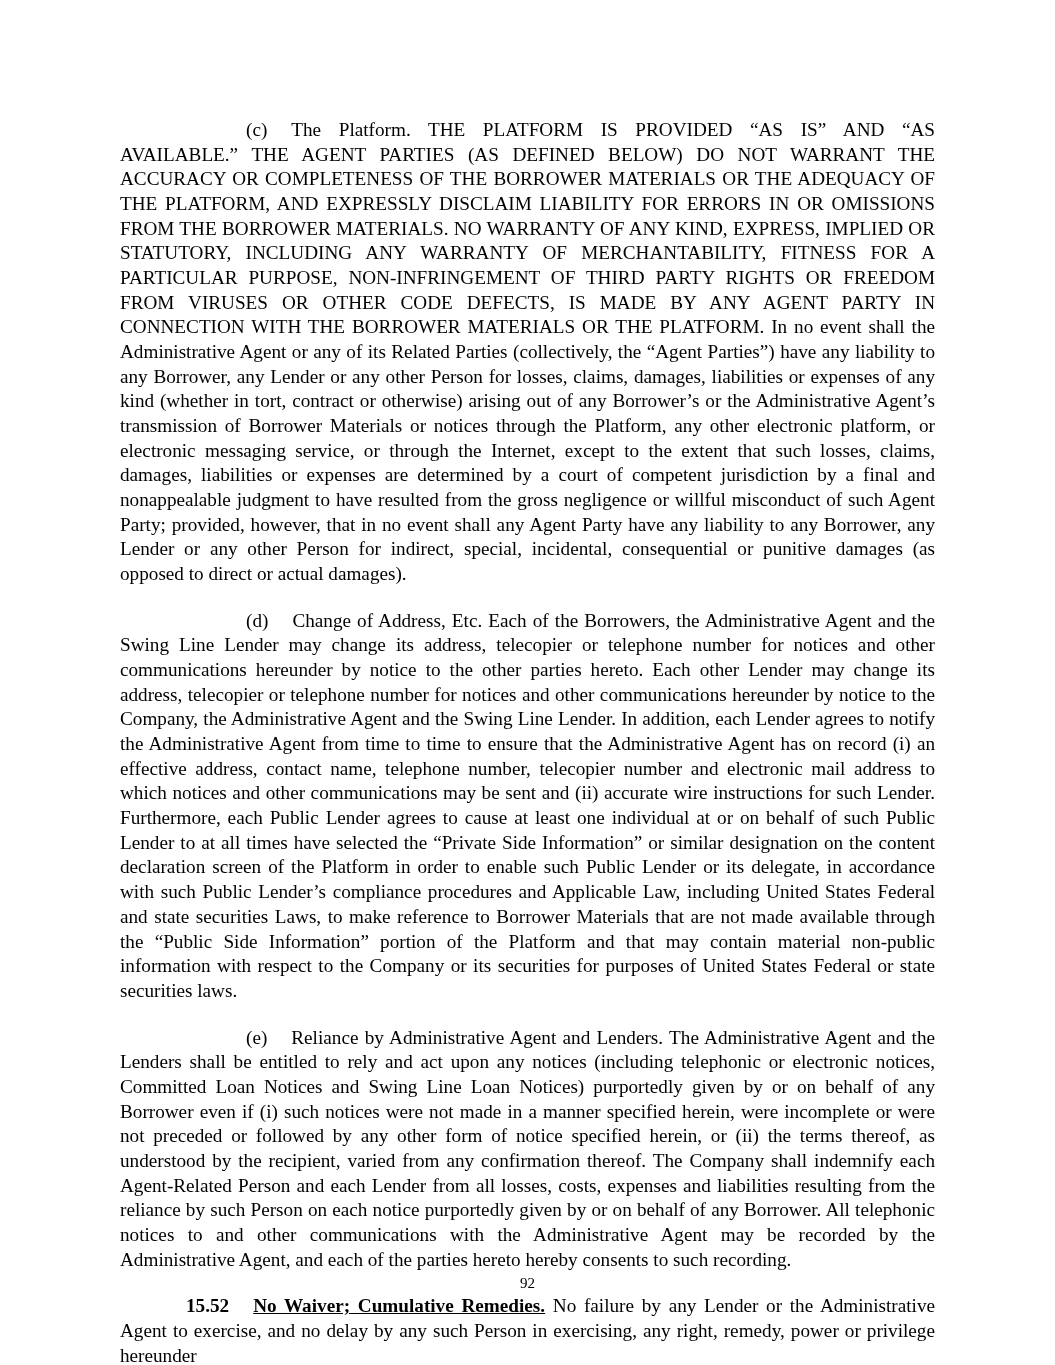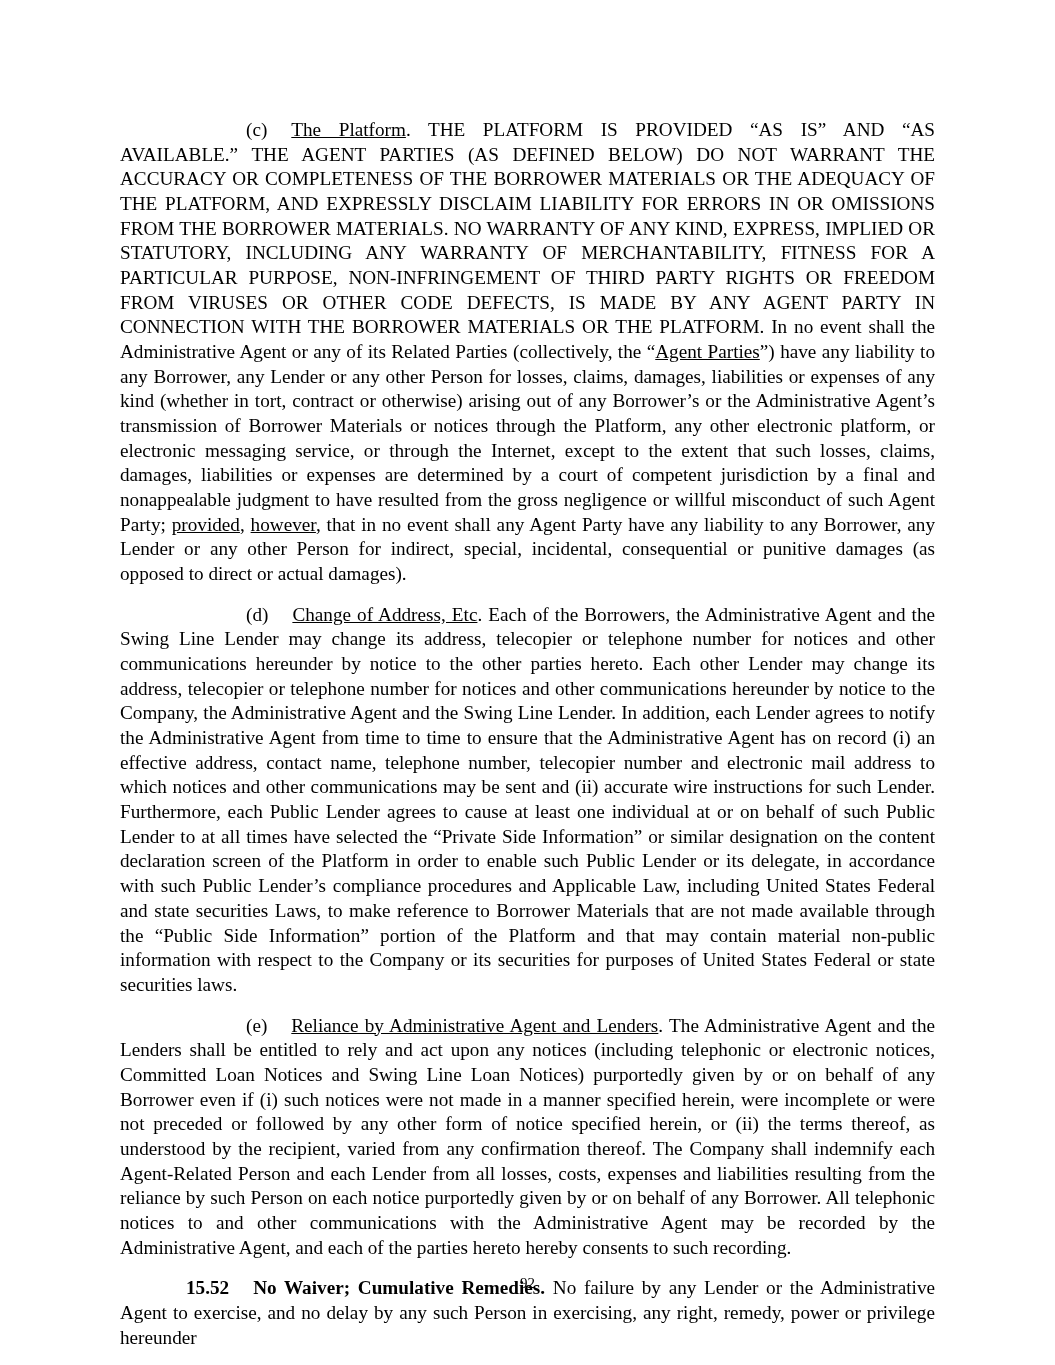--- a/index.html
+++ b/index.html
@@ -26,42 +26,42 @@
   }
   p.para {
     margin: 0 0 0 0;
     font-size: 19.2px;
     line-height: 1.285;
     text-align: justify;
     text-justify: inter-word;
     hyphens: none;
   }
   p.para + p.para {
-    margin-top: 16px;
+    margin-top: 22px;
   }
   .indent {
     display: inline-block;
     width: 126px;
   }
   .indent-short {
     display: inline-block;
     width: 66px;
   }
   .marker {
     white-space: nowrap;
   }
   .gap-after-marker {
     display: inline-block;
     width: 24px;
   }
   .u {
-    text-decoration: underline;
   }
   .b {
     font-weight: bold;
+    text-decoration: underline;
   }
   .footer {
     position: absolute;
     left: 0;
     top: 1275px;
     width: 1055px;
     text-align: center;
     font-size: 15px;
     font-family: "Liberation Serif", "DejaVu Serif", serif;
   }

